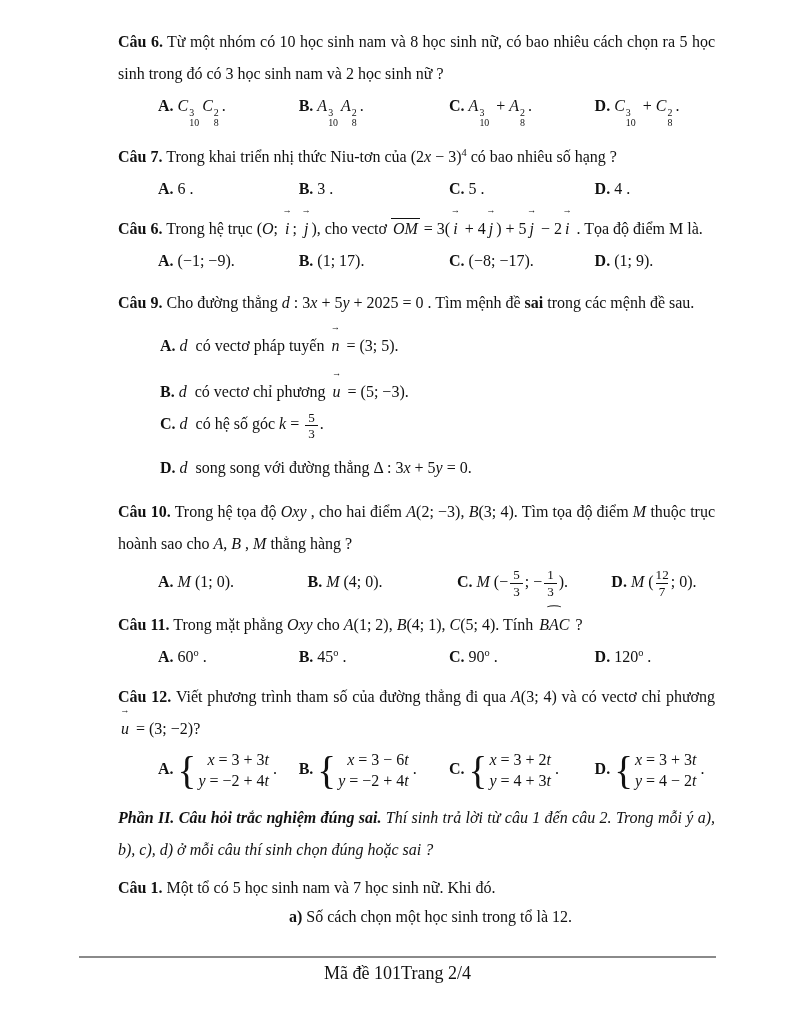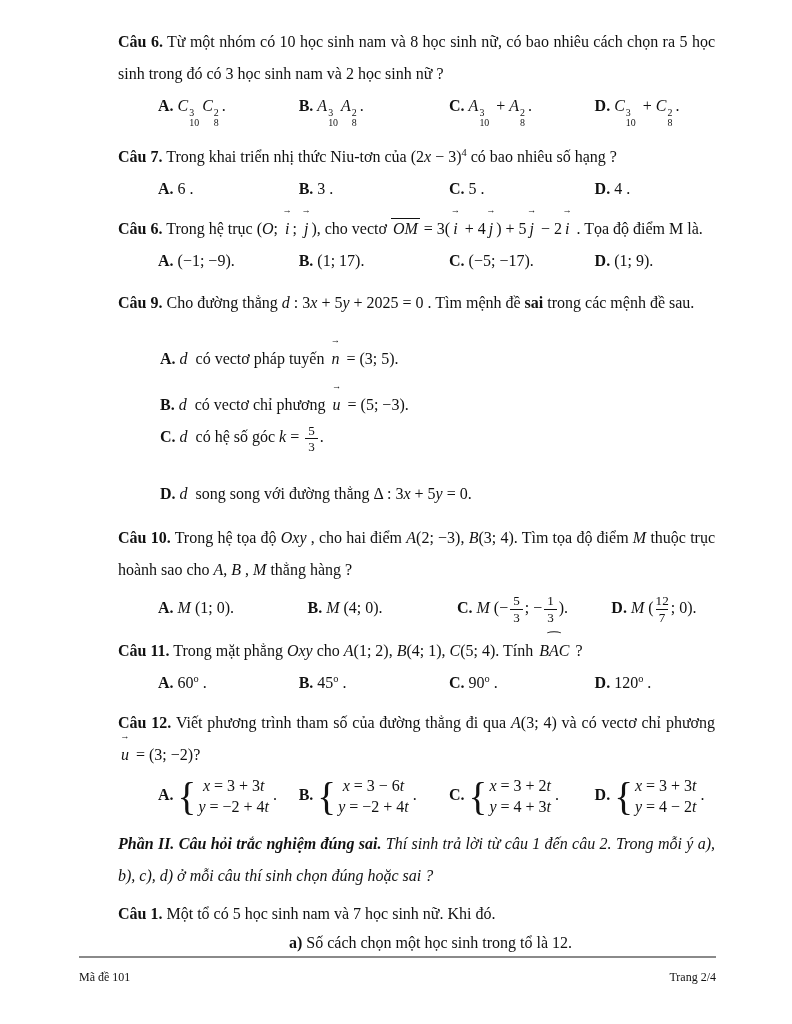--- a/index.html
+++ b/index.html
@@ -24,21 +24,21 @@
   .opts{
     display:grid;
     grid-template-columns:1.45fr 1.55fr 1.5fr 1.2fr;
     margin-left:40px;margin-right:4px;
     align-items:center;
   }
   .opt{white-space:nowrap;}
   .ol{font-weight:bold;}
   
   .optlist{margin-left:42px;}
-  .optline{margin-top:24px;}
+  .optline{margin-top:11px;}
   
   i{font-style:italic;}
   .ss{
     display:inline-flex;flex-direction:column;align-items:flex-start;
     font-size:0.62em;line-height:1.05;vertical-align:-0.5em;
     margin-left:1px;margin-right:3px;
   }
   .fr{
     display:inline-flex;flex-direction:column;align-items:center;
     font-size:0.82em;line-height:1.15;vertical-align:middle;
@@ -51,33 +51,33 @@
     transform:translateX(-50%);font-size:0.58em;line-height:1;font-style:normal;
   }
   .ovl{display:inline-block;font-style:italic;border-top:1.3px solid #111;padding:0 2px;line-height:1.25;}
   .arc{position:relative;display:inline-block;font-style:italic;padding:0 2px;}
   .arc::before{
     content:"\2322";position:absolute;top:-0.72em;left:50%;
     transform:translateX(-50%) scaleX(2.2);font-size:0.72em;line-height:1;font-style:normal;
   }
   .cases{display:inline-flex;align-items:center;vertical-align:middle;}
   .cases::before{content:"{";font-size:2.45em;font-weight:300;line-height:0.8;margin-right:2px;}
-  .eqs{display:inline-flex;flex-direction:column;line-height:1.35;text-align:center;}
+  .eqs{display:inline-flex;flex-direction:column;line-height:1.35;text-align:right;}
   sup{font-size:0.65em;}
   
   .part2{margin-top:10px;text-align:justify;}
   .part2 .t{font-weight:bold;font-style:italic;}
   .part2 .d{font-style:italic;}
   .suba{margin-left:28px;line-height:1.75;text-align:center;}
   
   .footer{
     position:absolute;top:956px;left:79px;right:76px;
     border-top:2px solid #8a8a8a;
-    display:flex;justify-content:space-between;
-    font-size:12px;line-height:1.6;padding-top:10px;
+    display:flex;justify-content:center;
+    font-size:18px;line-height:1.6;padding-top:1px;
   }
 </style>
 </head>
 <body>
 
 <main class="page">
 
   <section class="q">
     <p class="qt"><b class="ql">Câu 6.</b>
       <span>Từ một nhóm có 10 học sinh nam và 8 học sinh nữ, có bao nhiêu cách chọn ra 5 học sinh trong đó có 3 học sinh nam và 2 học sinh nữ ?</span></p>
@@ -123,21 +123,21 @@
       <span class="opt"><b class="ol">D.</b> <span class="ov">4 .</span></span>
     </div>
   </section>
 
   <section class="q">
     <p class="qt"><b class="ql">Câu 6.</b>
       <span>Trong hệ trục (<i>O</i>; <span class="vec">i</span>; <span class="vec">j</span>), cho vectơ <span class="ovl">OM</span> = 3(<span class="vec">i</span> + 4<span class="vec">j</span>) + 5<span class="vec">j</span> − 2<span class="vec">i</span> . Tọa độ điểm M là.</span></p>
     <div class="opts">
       <span class="opt"><b class="ol">A.</b> <span class="ov">(−1; −9).</span></span>
       <span class="opt"><b class="ol">B.</b> <span class="ov">(1; 17).</span></span>
-      <span class="opt"><b class="ol">C.</b> <span class="ov">(−5; −17).</span></span>
+      <span class="opt"><b class="ol">C.</b> <span class="ov">(−8; −17).</span></span>
       <span class="opt"><b class="ol">D.</b> <span class="ov">(1; 9).</span></span>
     </div>
   </section>
 
   <section class="q" style="margin-top:10px;">
     <p class="qt"><b class="ql">Câu 9.</b>
       <span>Cho đường thẳng <i>d</i> : 3<i>x</i> + 5<i>y</i> + 2025 = 0 . Tìm mệnh đề <b>sai</b> trong các mệnh đề sau.</span></p>
     <div class="optlist">
       <p class="optline"><b class="ol">A.</b> <span class="ov"><i>d</i>&nbsp; có vectơ pháp tuyến <span class="vec">n</span> = (3; 5).</span></p>
       <p class="optline" style="margin-top:14px;"><b class="ol">B.</b> <span class="ov"><i>d</i>&nbsp; có vectơ chỉ phương <span class="vec">u</span> = (5; −3).</span></p>

